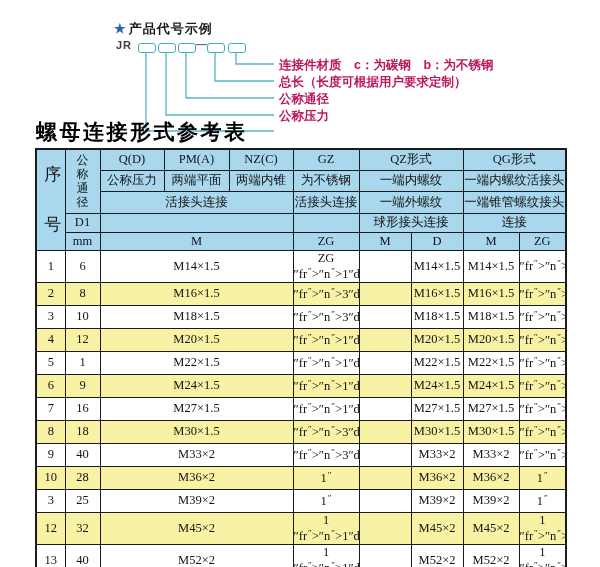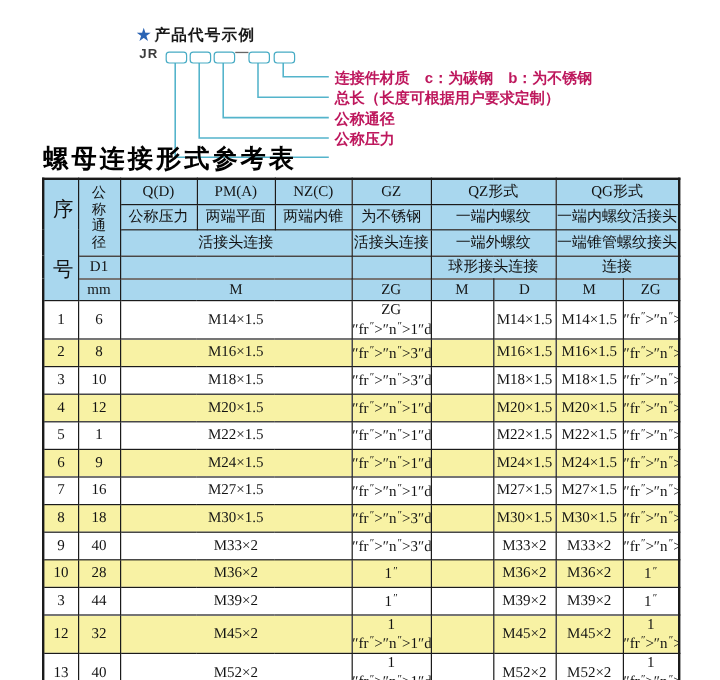--- a/index.html
+++ b/index.html
@@ -227,21 +227,21 @@
           <td>28</td>
           <td colspan="3">M36×2</td>
           <td>1<span class="in">″</span></td>
           <td></td>
           <td>M36×2</td>
           <td>M36×2</td>
           <td>1<span class="in">″</span></td>
         </tr>
         <tr>
           <td>3</td>
-          <td>44</td>
+          <td>25</td>
           <td colspan="3">M39×2</td>
           <td>1<span class="in">″</span></td>
           <td></td>
           <td>M39×2</td>
           <td>M39×2</td>
           <td>1<span class="in">″</span></td>
         </tr>
         <tr class="alt">
           <td>12</td>
           <td>32</td>

